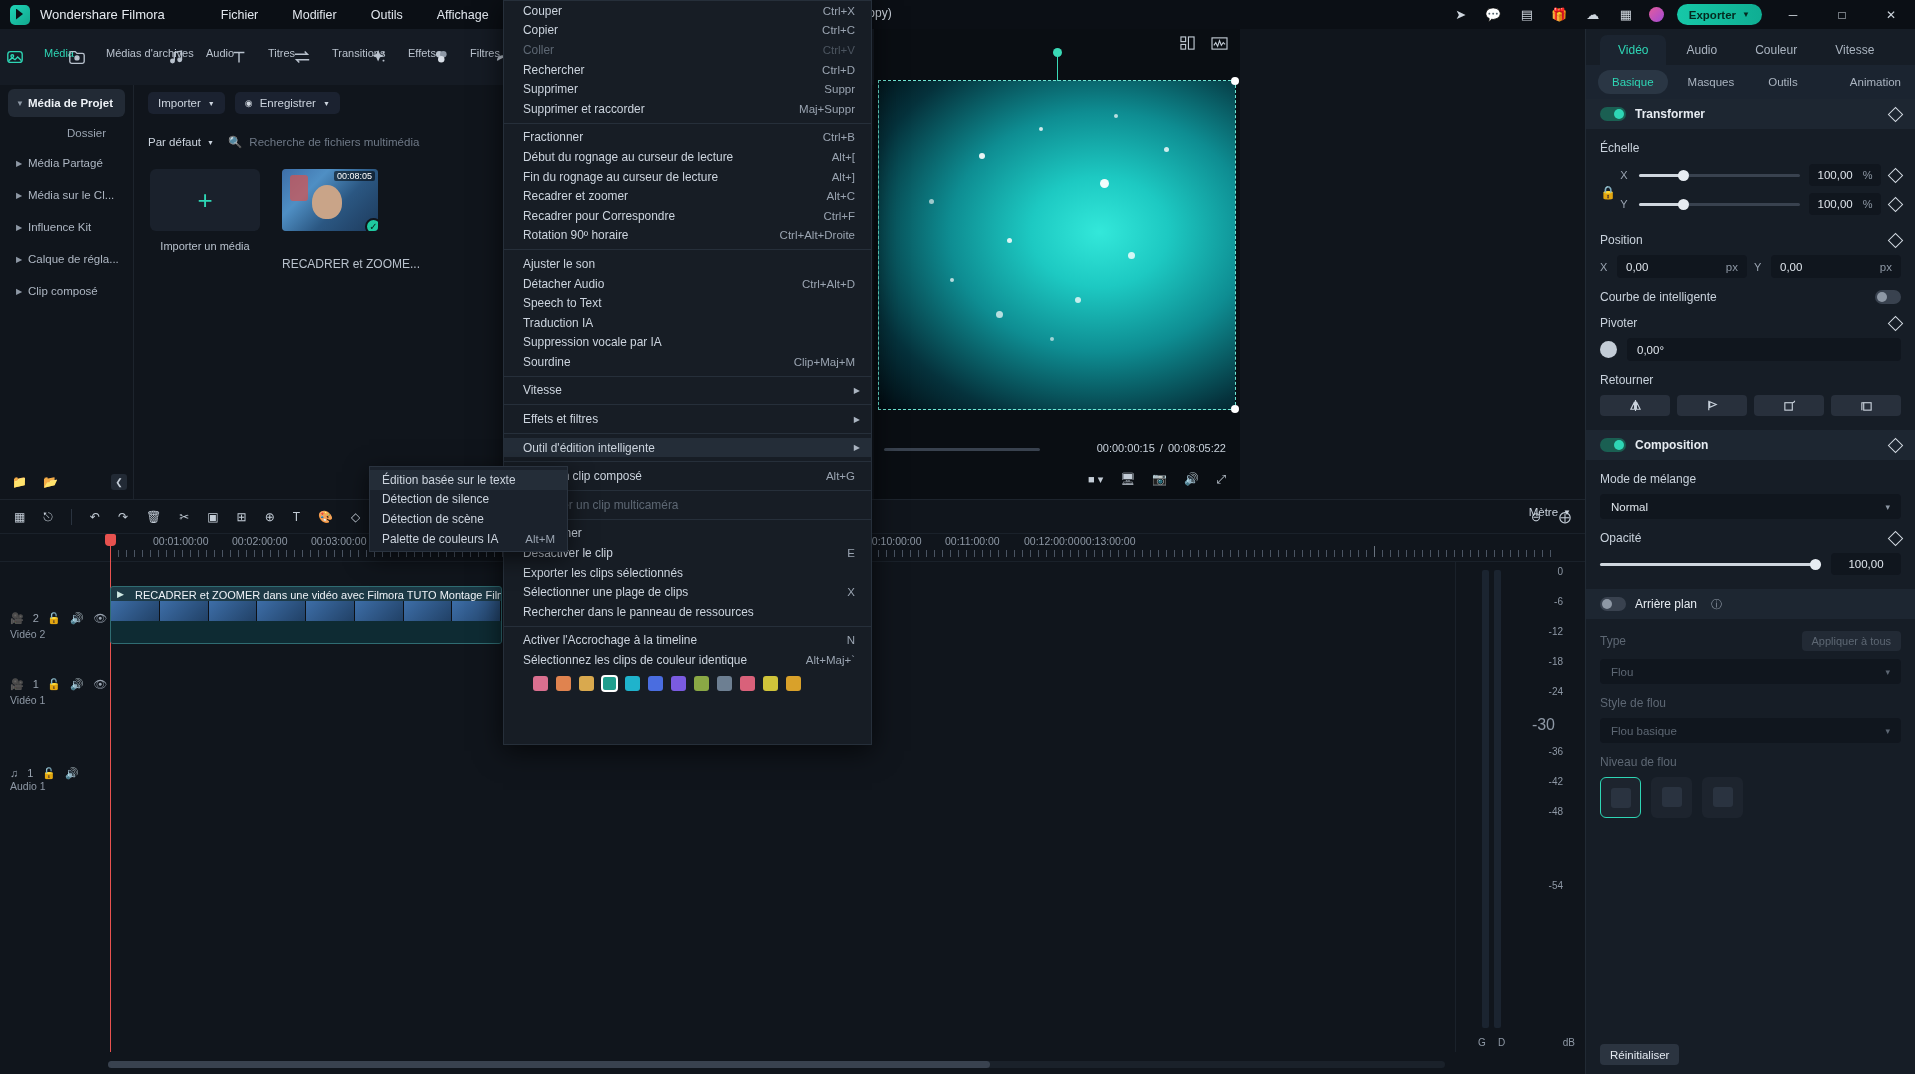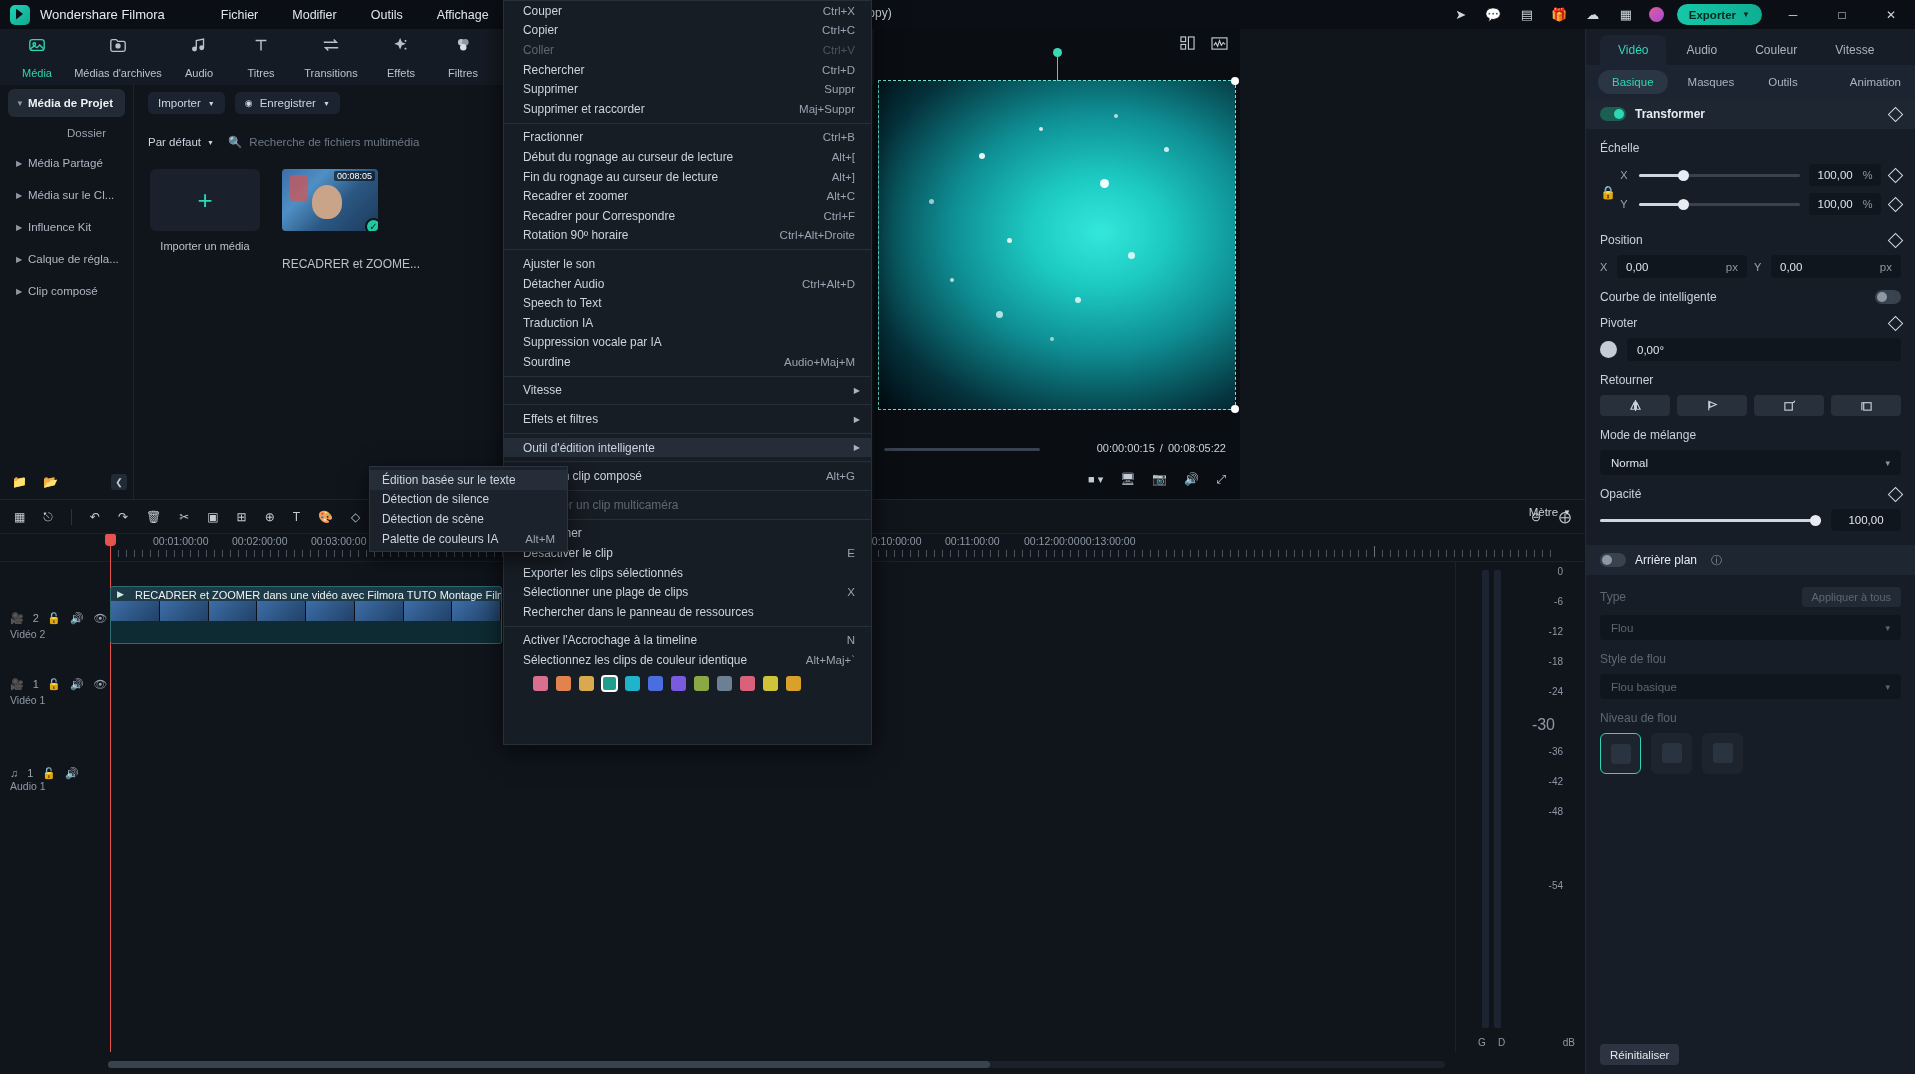--- a/index.html
+++ b/index.html
@@ -26,22 +26,22 @@
      background:linear-gradient(135deg,#e45b9c,#a24bd6); }
   .export-btn { height:21px; padding:0 12px; border-radius:11px;
      background:linear-gradient(90deg,#16c8a8,#0fae93); color:#04291f; font-size:11.5px;
      display:flex; align-items:center; gap:6px; font-weight:bold;}
   .winbtn { width:36px; height:29px; display:flex; align-items:center;
      justify-content:center; color:#cfd6de; font-size:12px; }
 
   
   .toptabs { position:absolute; left:0; top:29px; width:1240px; height:56px;
      background:#151b24; display:flex; align-items:center; }
-  .ttab { width:62px; display:flex; flex-direction:column; align-items:center;
-     gap:12px; font-size:11px; color:#b9c2cd; }
+  .ttab { width:62px; display:flex; flex-direction:row; align-items:flex-start;
+     gap:20px; font-size:11px; color:#b9c2cd; }
   .ttab .tlabel{white-space:nowrap;}
   .ttab.active .tlabel { color:#2ed6b5; }
   .ttab .ic { height:20px; display:flex; align-items:center; }
   .ttab.active .ic svg { stroke:#2ed6b5; }
 
   
   .sidebar { position:absolute; left:0; top:85px; width:134px; bottom:575px;
      background:#10151c; border-right:1px solid #1d242d; }
   .sb-item { height:28px; margin:4px 8px; border-radius:6px; display:flex;
      align-items:center; font-size:11.5px; color:#aeb7c3; padding-left:8px; }
@@ -592,20 +592,27 @@
           </span>
           <span class="flipbtn">
             <svg width="15" height="13" viewBox="0 0 16 14" fill="none" stroke="#c9d2dc" stroke-width="1.2">
                 <rect x="5" y="4" width="8" height="8"></rect>
                 <path d="M5 4H3v8"></path>
               </svg>
           </span>
         </div>
       </div>
 
+      <div class="sec-head" style="margin-top:14px">
+        <span class="toggle on">
+            <i></i>
+          </span>
+        <span>Composition</span>
+        <span class="kf"></span>
+      </div>
       <div class="row">
         <div class="lbl">Mode de mélange</div>
         <div class="select">
           <span>Normal</span>
           <span style="font-size:9px;color:#8e98a5">▾</span>
         </div>
         <div class="lbl">
           <span>Opacité</span>
           <span class="kf"></span>
         </div>
@@ -1019,21 +1026,21 @@
         <span>Speech to Text</span>
       </div>
       <div class="ci">
         <span>Traduction IA</span>
       </div>
       <div class="ci">
         <span>Suppression vocale par IA</span>
       </div>
       <div class="ci">
         <span>Sourdine</span>
-        <span class="sc">Audio+Maj+M</span>
+        <span class="sc">Clip+Maj+M</span>
       </div>
       <div class="csep"></div>
       <div class="ci">
         <span>Vitesse</span>
         <span class="arrow">▶</span>
       </div>
       <div class="csep"></div>
       <div class="ci">
         <span>Effets et filtres</span>
         <span class="arrow">▶</span>

